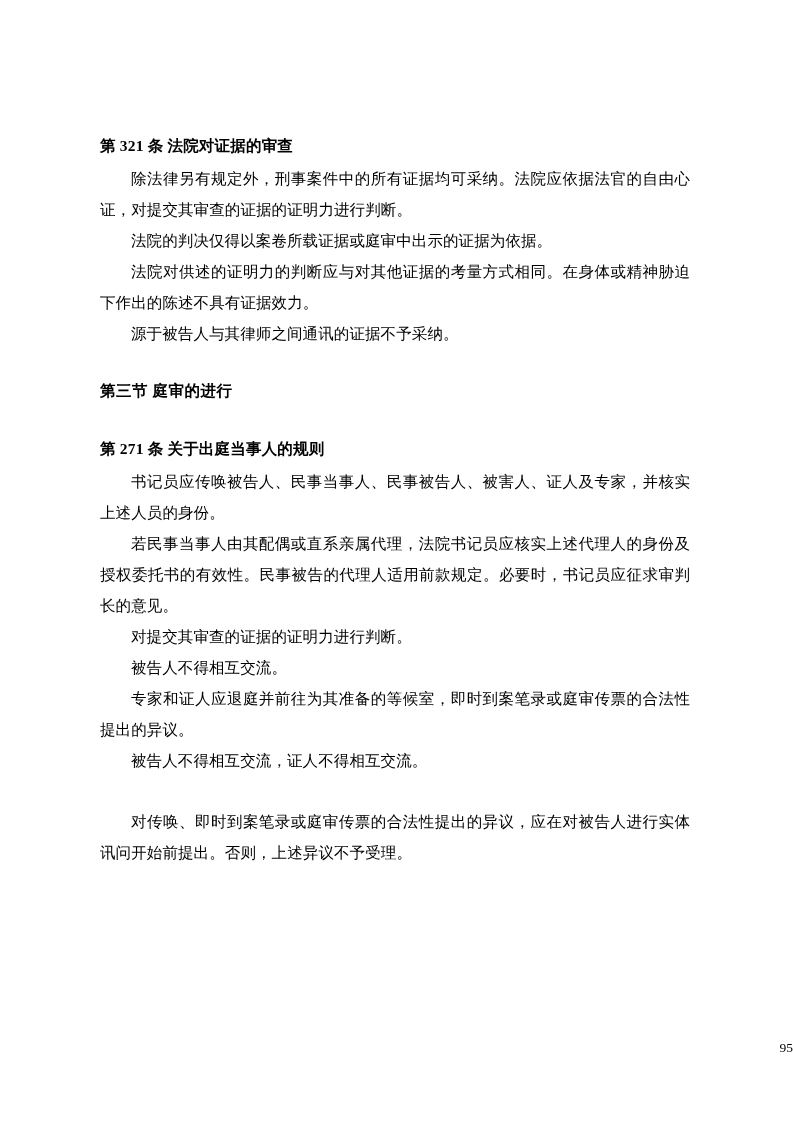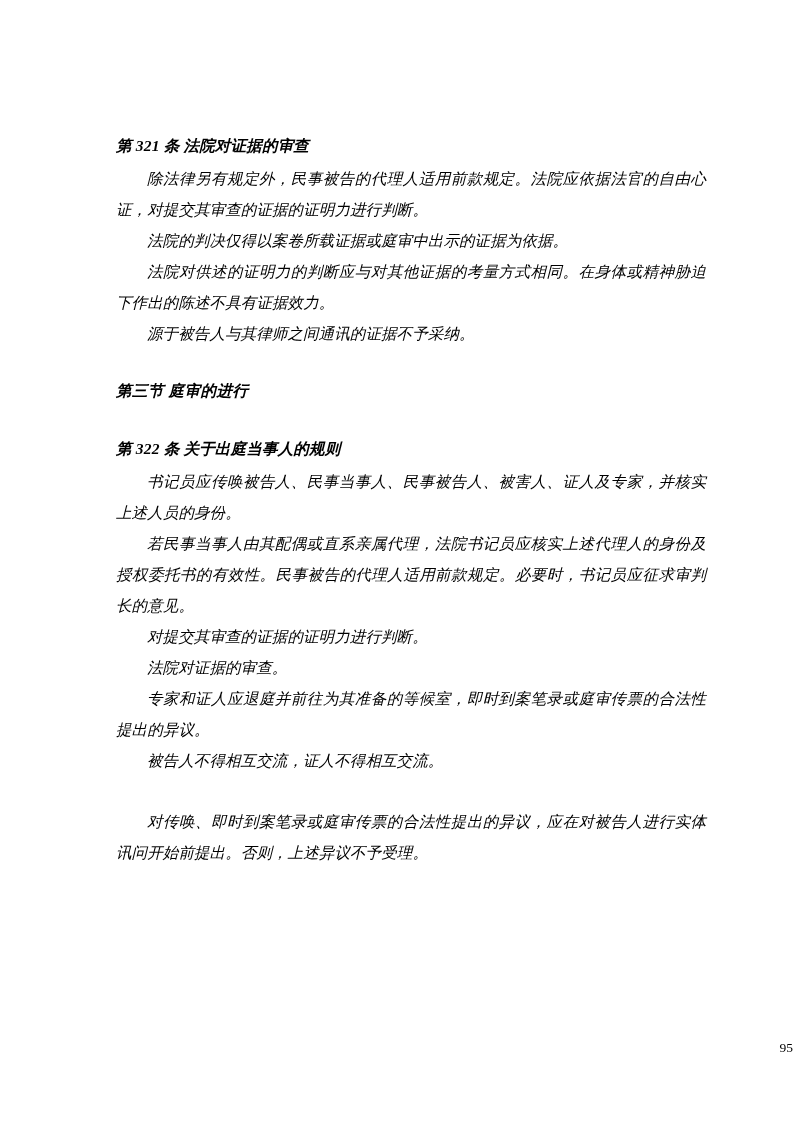--- a/index.html
+++ b/index.html
@@ -12,24 +12,23 @@
     width: 793px;
     height: 1122px;
     margin: 0 auto;
     background: #ffffff;
     font-family: "Liberation Serif", "DejaVu Serif", serif;
     color: #000000;
     overflow: hidden;
   }
   .content {
     position: absolute;
-    left: 116px;
+    left: 100px;
     top: 134px;
     width: 590px;
-    font-style: italic;
   }
   .heading {
     font-weight: bold;
     font-size: 15.5px;
     line-height: 1.5;
     margin: 0 0 6px 0;
     letter-spacing: 0.2px;
   }
   .para {
     font-size: 15.5px;
@@ -61,37 +60,37 @@
 </style>
 </head>
 <body>
 
 <div class="page">
 
   <div class="content">
 
     <h2 class="heading">第 321 条  法院对证据的审查</h2>
 
-    <p class="para">除法律另有规定外，民事被告的代理人适用前款规定。法院应依据法官的自由心证，对提交其审查的证据的证明力进行判断。</p>
+    <p class="para">除法律另有规定外，刑事案件中的所有证据均可采纳。法院应依据法官的自由心证，对提交其审查的证据的证明力进行判断。</p>
     <p class="para">法院的判决仅得以案卷所载证据或庭审中出示的证据为依据。</p>
     <p class="para">法院对供述的证明力的判断应与对其他证据的考量方式相同。在身体或精神胁迫下作出的陈述不具有证据效力。</p>
     <p class="para">源于被告人与其律师之间通讯的证据不予采纳。</p>
 
     <div class="gap-md"></div>
 
     <h3 class="section-title">第三节  庭审的进行</h3>
 
     <div class="gap-lg"></div>
 
-    <h2 class="heading">第 322 条  关于出庭当事人的规则</h2>
+    <h2 class="heading">第 271 条  关于出庭当事人的规则</h2>
 
     <p class="para">书记员应传唤被告人、民事当事人、民事被告人、被害人、证人及专家，并核实上述人员的身份。</p>
     <p class="para">若民事当事人由其配偶或直系亲属代理，法院书记员应核实上述代理人的身份及授权委托书的有效性。民事被告的代理人适用前款规定。必要时，书记员应征求审判长的意见。</p>
     <p class="para">对提交其审查的证据的证明力进行判断。</p>
-    <p class="para">法院对证据的审查。</p>
+    <p class="para">被告人不得相互交流。</p>
     <p class="para">专家和证人应退庭并前往为其准备的等候室，即时到案笔录或庭审传票的合法性提出的异议。</p>
     <p class="para">被告人不得相互交流，证人不得相互交流。</p>
 
     <div class="gap-md"></div>
 
 
     <p class="para">对传唤、即时到案笔录或庭审传票的合法性提出的异议，应在对被告人进行实体讯问开始前提出。否则，上述异议不予受理。</p>
 
   </div>
 

